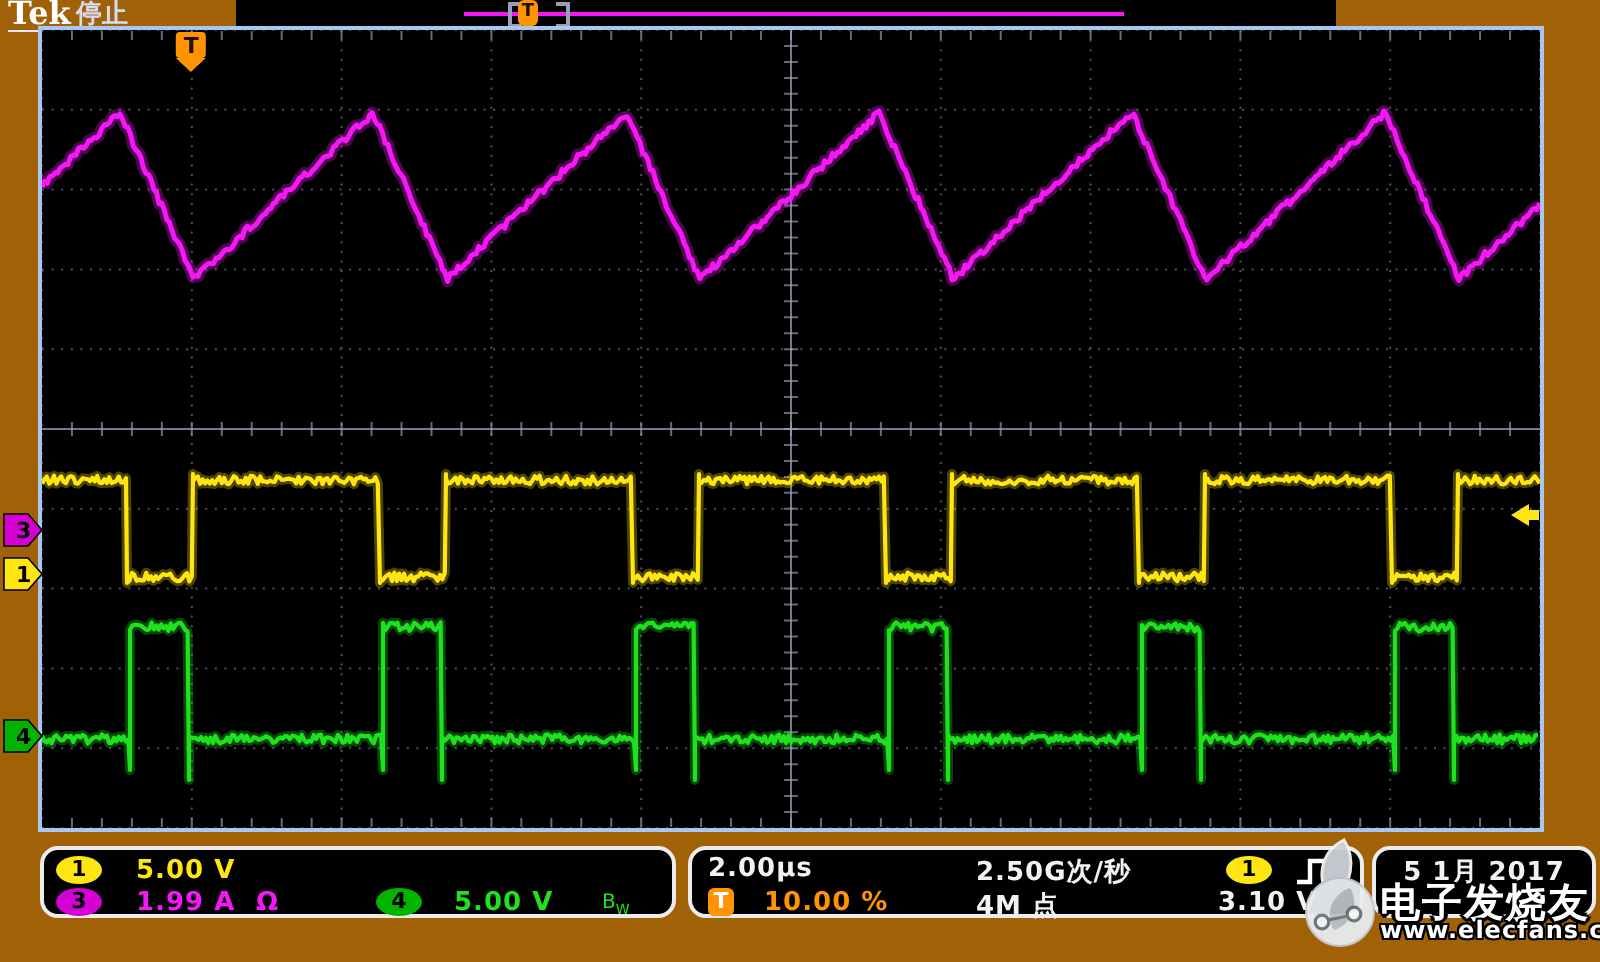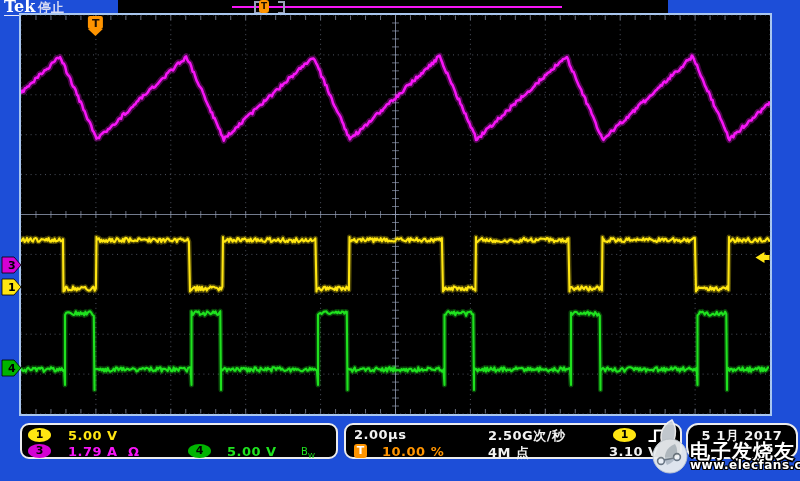--- a/index.html
+++ b/index.html
@@ -1,37 +1,37 @@
 <!DOCTYPE html>
 <html><head>
 <meta charset="utf-8">
 <style>
   html,body{margin:0;padding:0;background:#2b3563;}
-  #stage{position:relative;width:800px;height:481px;background:#1d4ed8;overflow:hidden;
+  #stage{position:relative;width:800px;height:481px;background:#a16207;overflow:hidden;
          font-family:"DejaVu Sans","Liberation Sans",sans-serif;}
   
   #topbar{position:absolute;left:0;top:0;width:800px;height:15px;}
   .brand{position:absolute;left:4px;top:-2px;font-family:"DejaVu Serif","Liberation Serif",serif;
          font-weight:bold;font-size:16px;color:#fff;border-bottom:1px solid #e8e8f8;line-height:17px;}
   .acqstatus{position:absolute;left:38px;top:0px;font-size:13px;color:#d7daf2;line-height:15px;font-weight:bold;}
   .acqstrip{position:absolute;left:118px;top:0;width:550px;height:14px;background:#000;}
   .recline{position:absolute;left:114px;top:6px;width:330px;height:2px;}
   .brk{position:absolute;top:1px;width:5px;height:9px;border:2px solid #98a0b8;background:transparent;}
   .brk.l{left:136px;border-right:none;}
   .brk.r{left:160px;border-left:none;}
   .tmark{position:absolute;left:141px;top:0px;width:10px;height:13px;border-radius:3px;
          color:#201000;font-size:9px;font-weight:bold;text-align:center;line-height:13px;}
   
   #scope{position:absolute;left:0;top:0;width:800px;height:481px;}
   
   .sbox{position:absolute;top:423px;height:36px;background:#000;border:2px solid #ececec;
         border-radius:9px;box-sizing:border-box;}
   #box-vert{left:20px;width:318px;}
   #box-horiz{left:344px;width:338px;}
-  #box-date{left:686px;width:112px;border-radius:12px;}
+  #box-date{left:686px;width:112px;}
   .stx{position:absolute;font-size:13px;font-weight:bold;letter-spacing:0.5px;color:#f2f2f2;white-space:nowrap;}
   .oval{position:absolute;width:23px;height:14px;border-radius:50%;color:#000;
         font-weight:bold;font-size:11px;text-align:center;line-height:14px;}
   .tsq{position:absolute;width:13px;height:14px;border-radius:3px;color:#fff;
        font-weight:bold;font-size:11px;text-align:center;line-height:14px;}
   .bw{position:absolute;font-size:10px;font-weight:normal;}
   .bw sub{font-size:7px;}
   .slope{position:absolute;}
   
   #watermark{position:absolute;left:0;top:0;width:800px;height:481px;pointer-events:none;}
@@ -119,21 +119,21 @@
 
     <g id="flag-triglev" transform="translate(755.5,257.5)">
       <path d="M0,0 L9,-5.5 L9,-2.5 L14,-2.5 L14,2.5 L9,2.5 L9,5.5 Z" fill="#ffe612"></path>
     </g>
   </svg>
 
   <div class="sbox" id="box-vert">
     <span class="oval" style="left: 6px; top: 3px; background: rgb(255, 230, 18);">1</span>
     <span class="stx" style="left: 46px; top: 3px; color: rgb(255, 230, 18);">5.00 V</span>
     <span class="oval" style="left: 6px; top: 19px; background: rgb(212, 0, 212);">3</span>
-    <span class="stx" style="left: 46px; top: 19px; color: rgb(247, 22, 247);">1.79 A</span>
+    <span class="stx" style="left: 46px; top: 19px; color: rgb(247, 22, 247);">1.99 A</span>
     <span class="stx" style="left: 106px; top: 19px; color: rgb(247, 22, 247);">Ω</span>
     <span class="oval" style="left: 166px; top: 19px; background: rgb(0, 180, 0);">4</span>
     <span class="stx" style="left: 205px; top: 19px; color: rgb(31, 226, 31);">5.00 V</span>
     <span class="bw" style="left: 279px; top: 21px; color: rgb(31, 226, 31);"><span>B</span><sub>W</sub></span>
   </div>
 
   <div class="sbox" id="box-horiz">
     <span class="stx" style="left:8px;top:2px;">2.00µs</span>
     <span class="stx" style="left:142px;top:2px;">2.50G次/秒</span>
     <span class="oval" style="left: 267px; top: 3px; background: rgb(255, 230, 18);">1</span>

